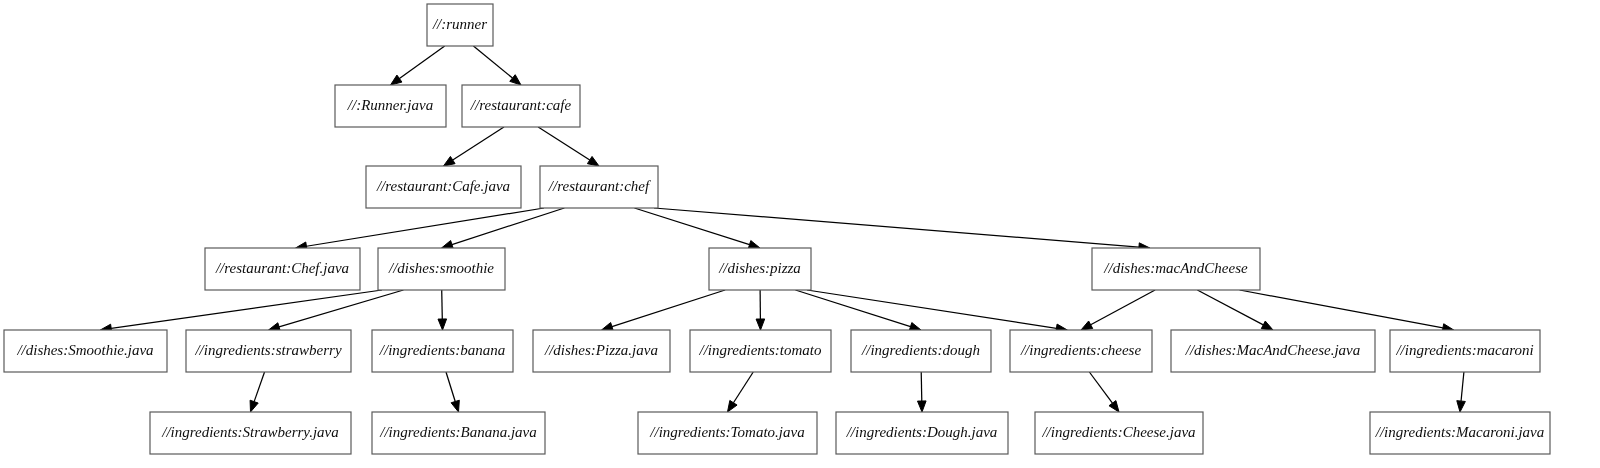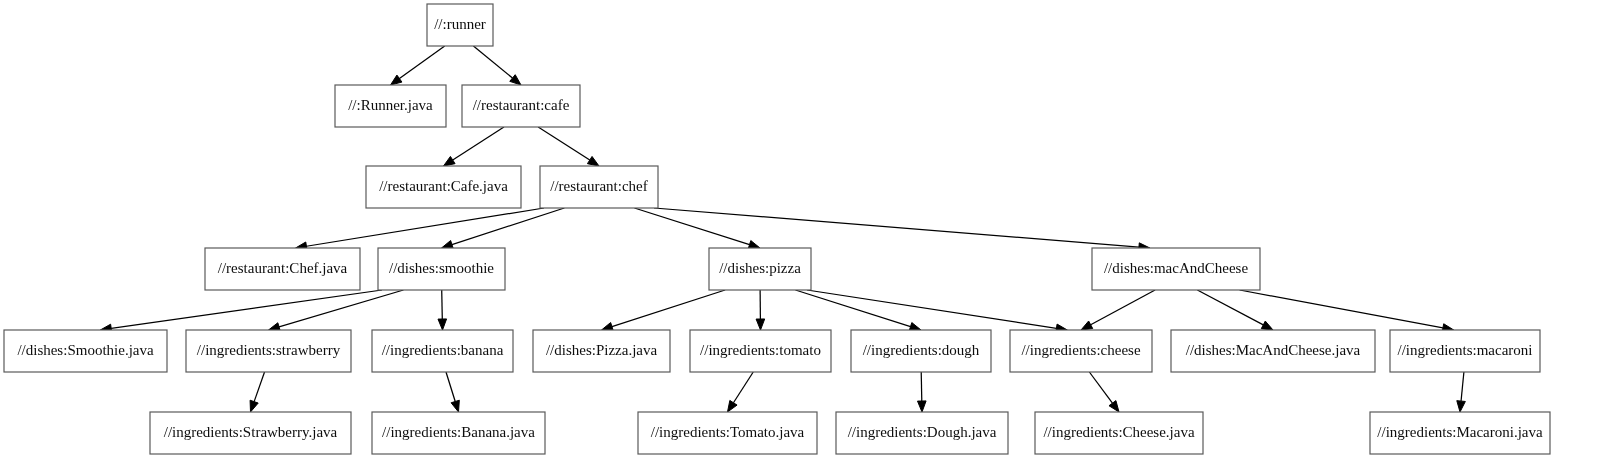--- a/index.html
+++ b/index.html
@@ -7,20 +7,21 @@
     padding: 0;
     background: #ffffff;
   }
   #graph-root {
     position: relative;
     width: 1600px;
     height: 468px;
     background: #ffffff;
     overflow: hidden;
     font-family: "Liberation Serif", "DejaVu Serif", serif;
+    font-style: italic;
   }
   #graph-svg {
     position: absolute;
     top: 0;
     left: 0;
     width: 1600px;
     height: 468px;
   }
   .gv-node rect {
     fill: #ffffff;

